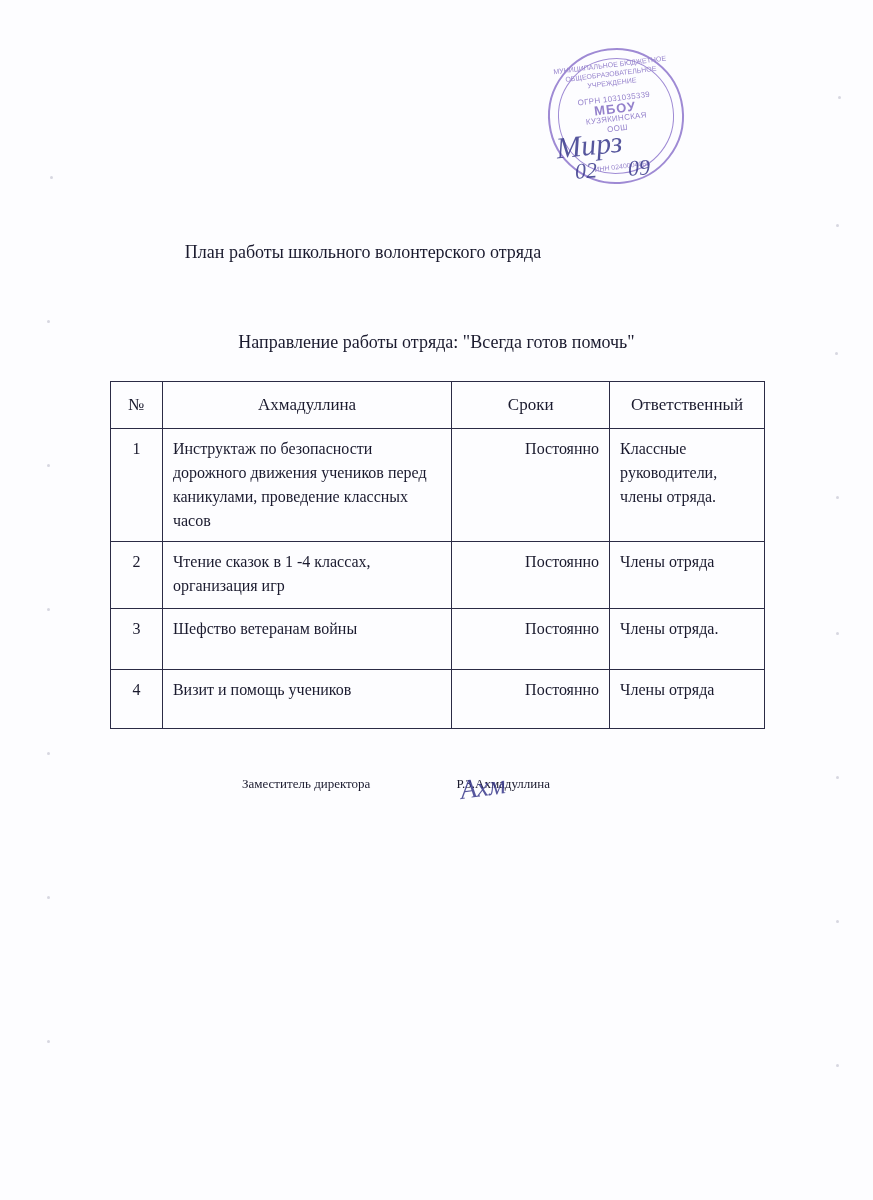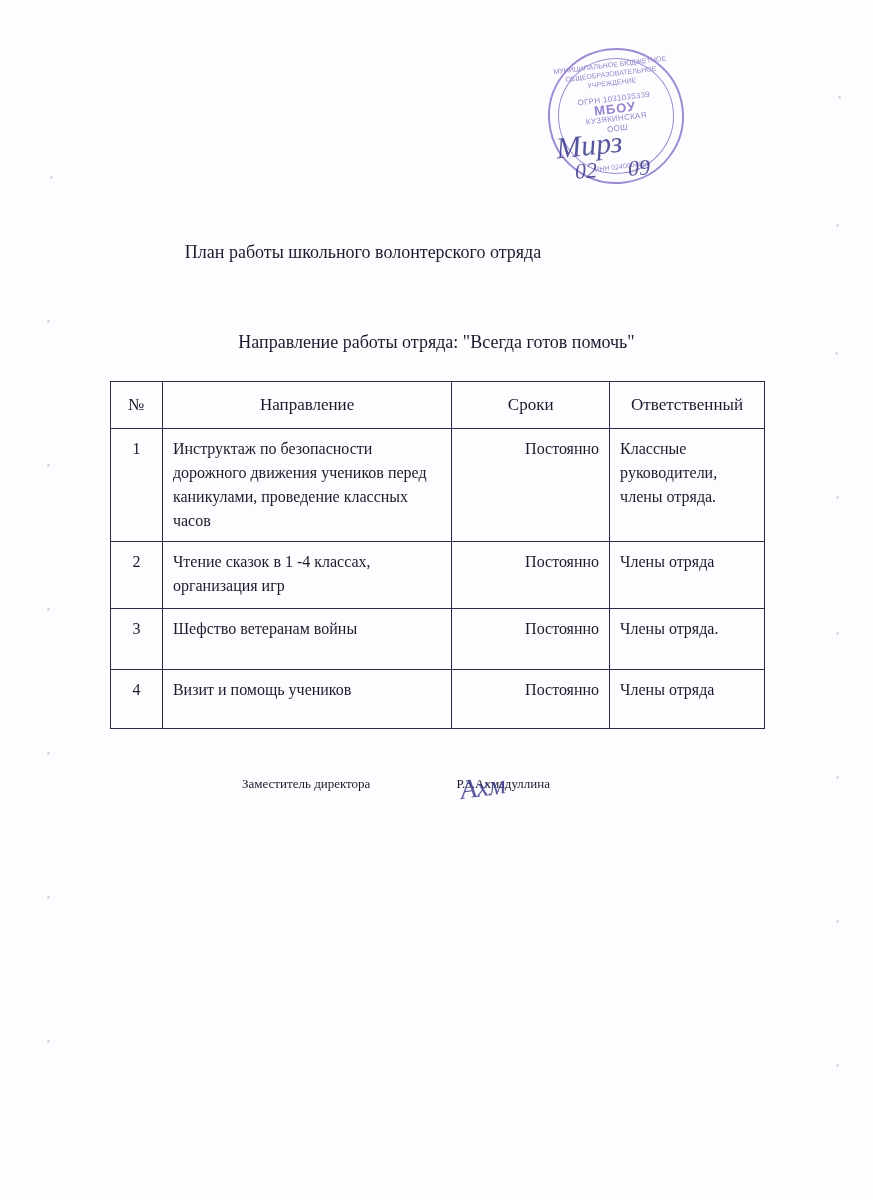--- a/index.html
+++ b/index.html
@@ -273,21 +273,21 @@
   <table class="plan">
     <colgroup>
       <col class="c-num">
       <col class="c-event">
       <col class="c-term">
       <col class="c-resp">
     </colgroup>
     <thead>
       <tr>
         <th>№</th>
-        <th>Направление</th>
+        <th>Ахмадуллина</th>
         <th>Сроки</th>
         <th>Ответственный</th>
       </tr>
     </thead>
     <tbody>
       <tr class="r1">
         <td class="num">1</td>
         <td class="event">Инструктаж по безопасности дорожного движения учеников перед каникулами, проведение классных часов</td>
         <td class="term">Постоянно</td>
         <td class="resp">Классные руководители, члены отряда.</td>

